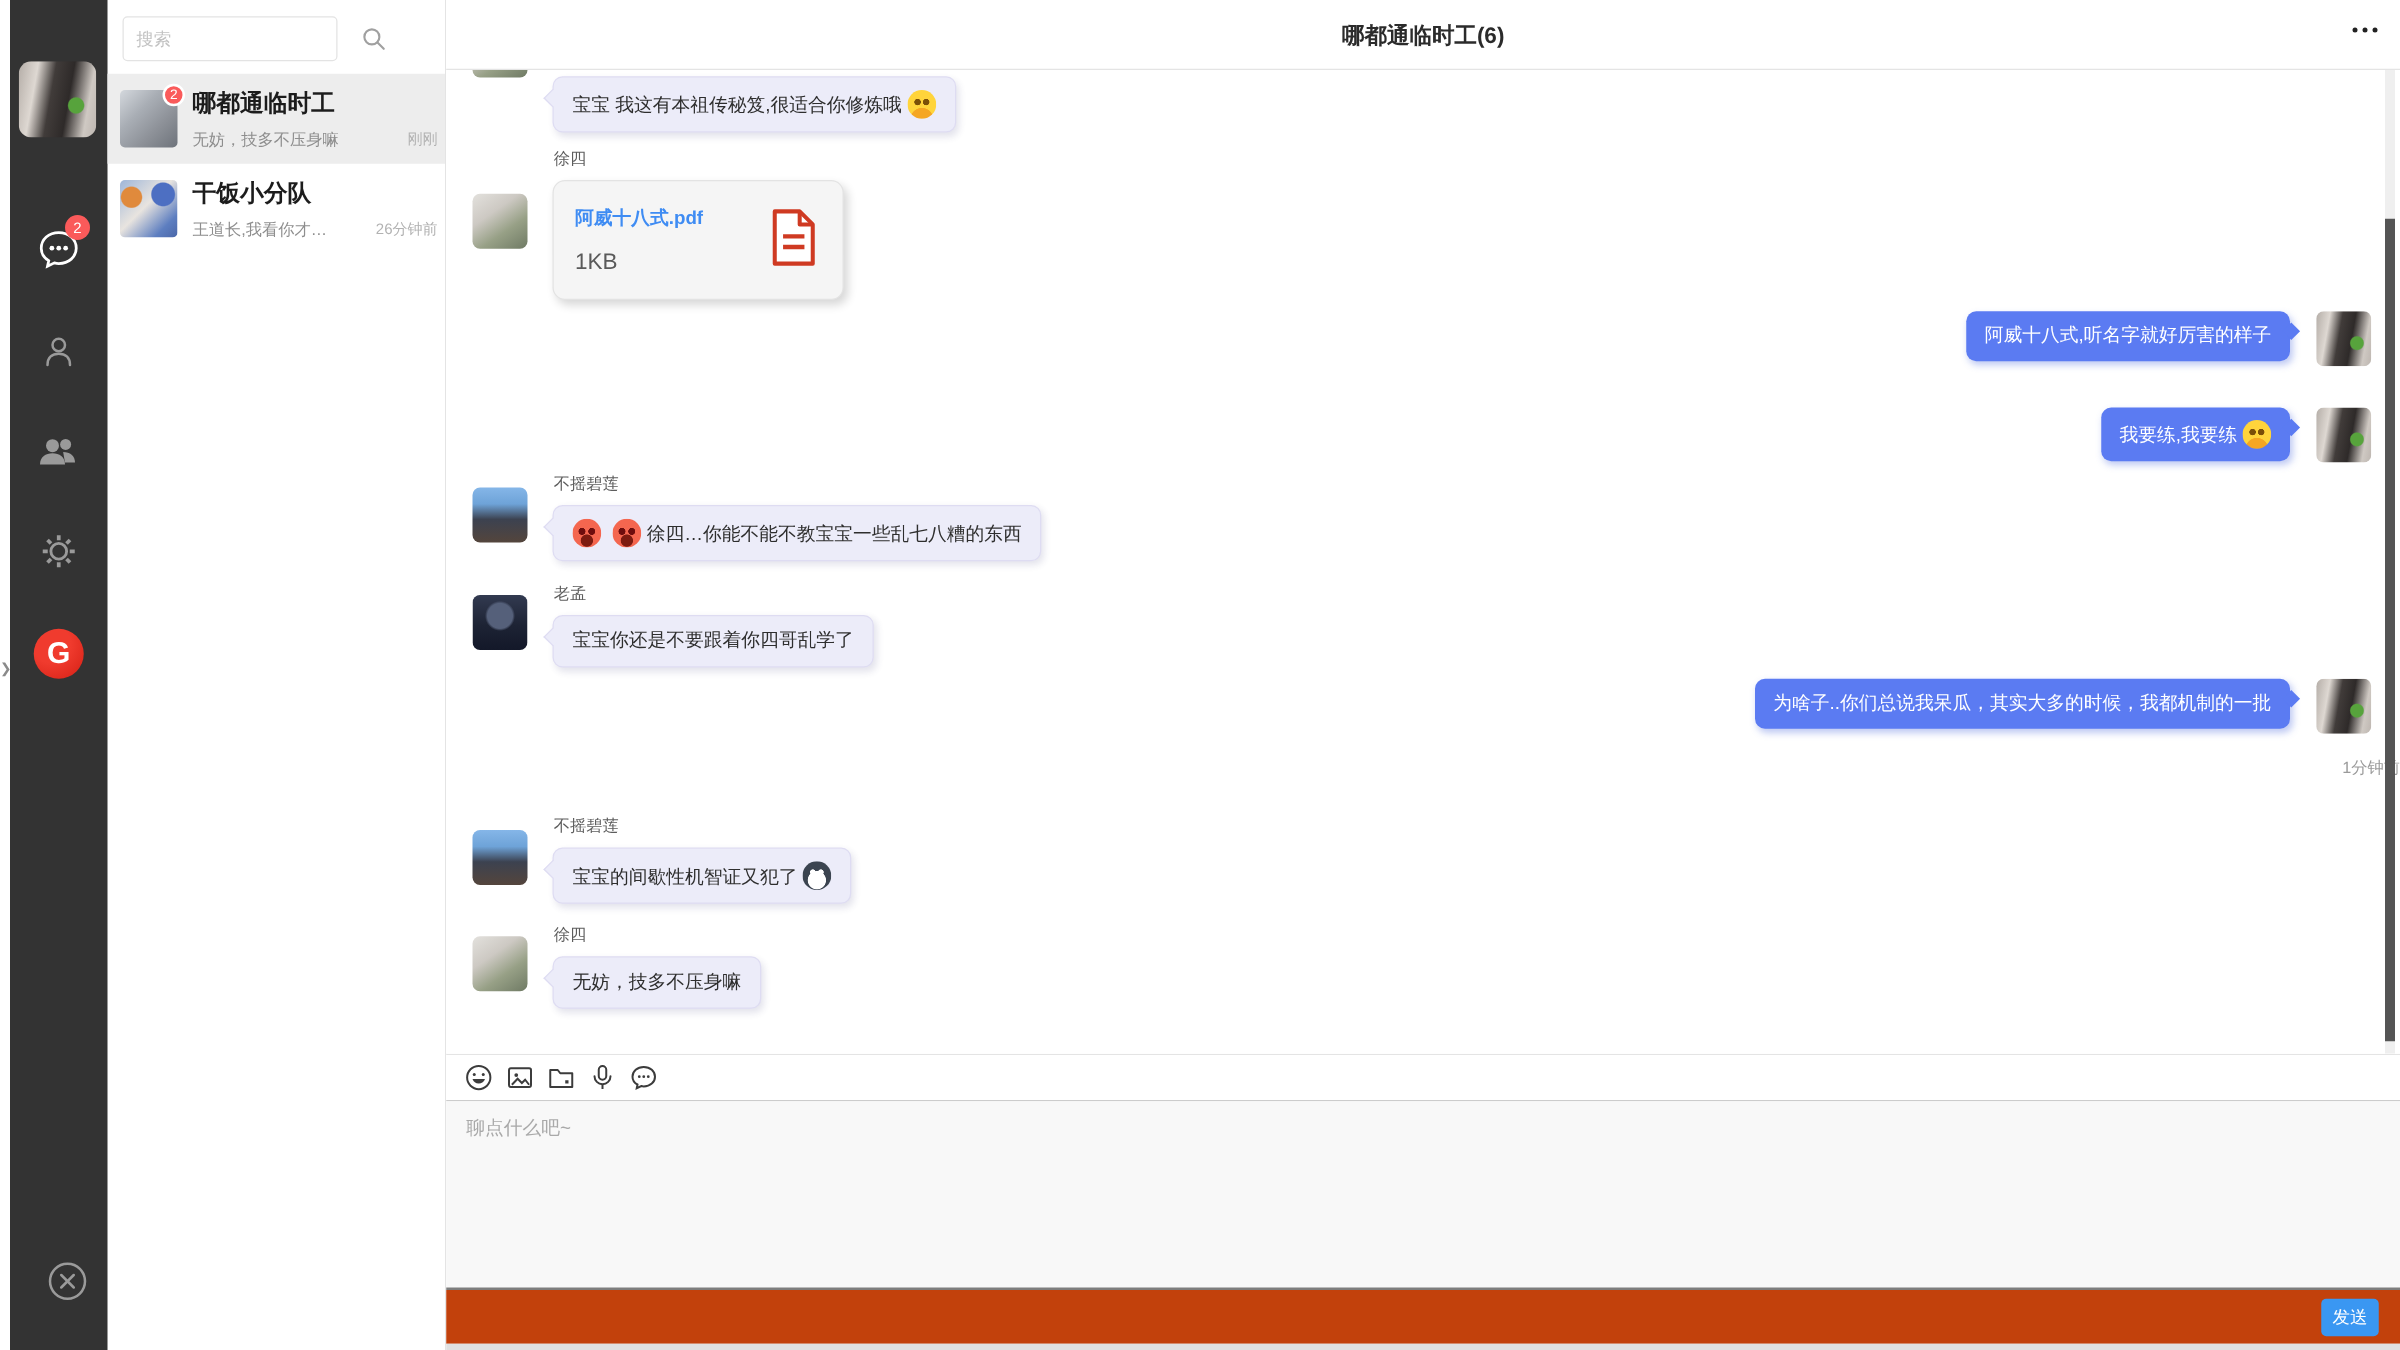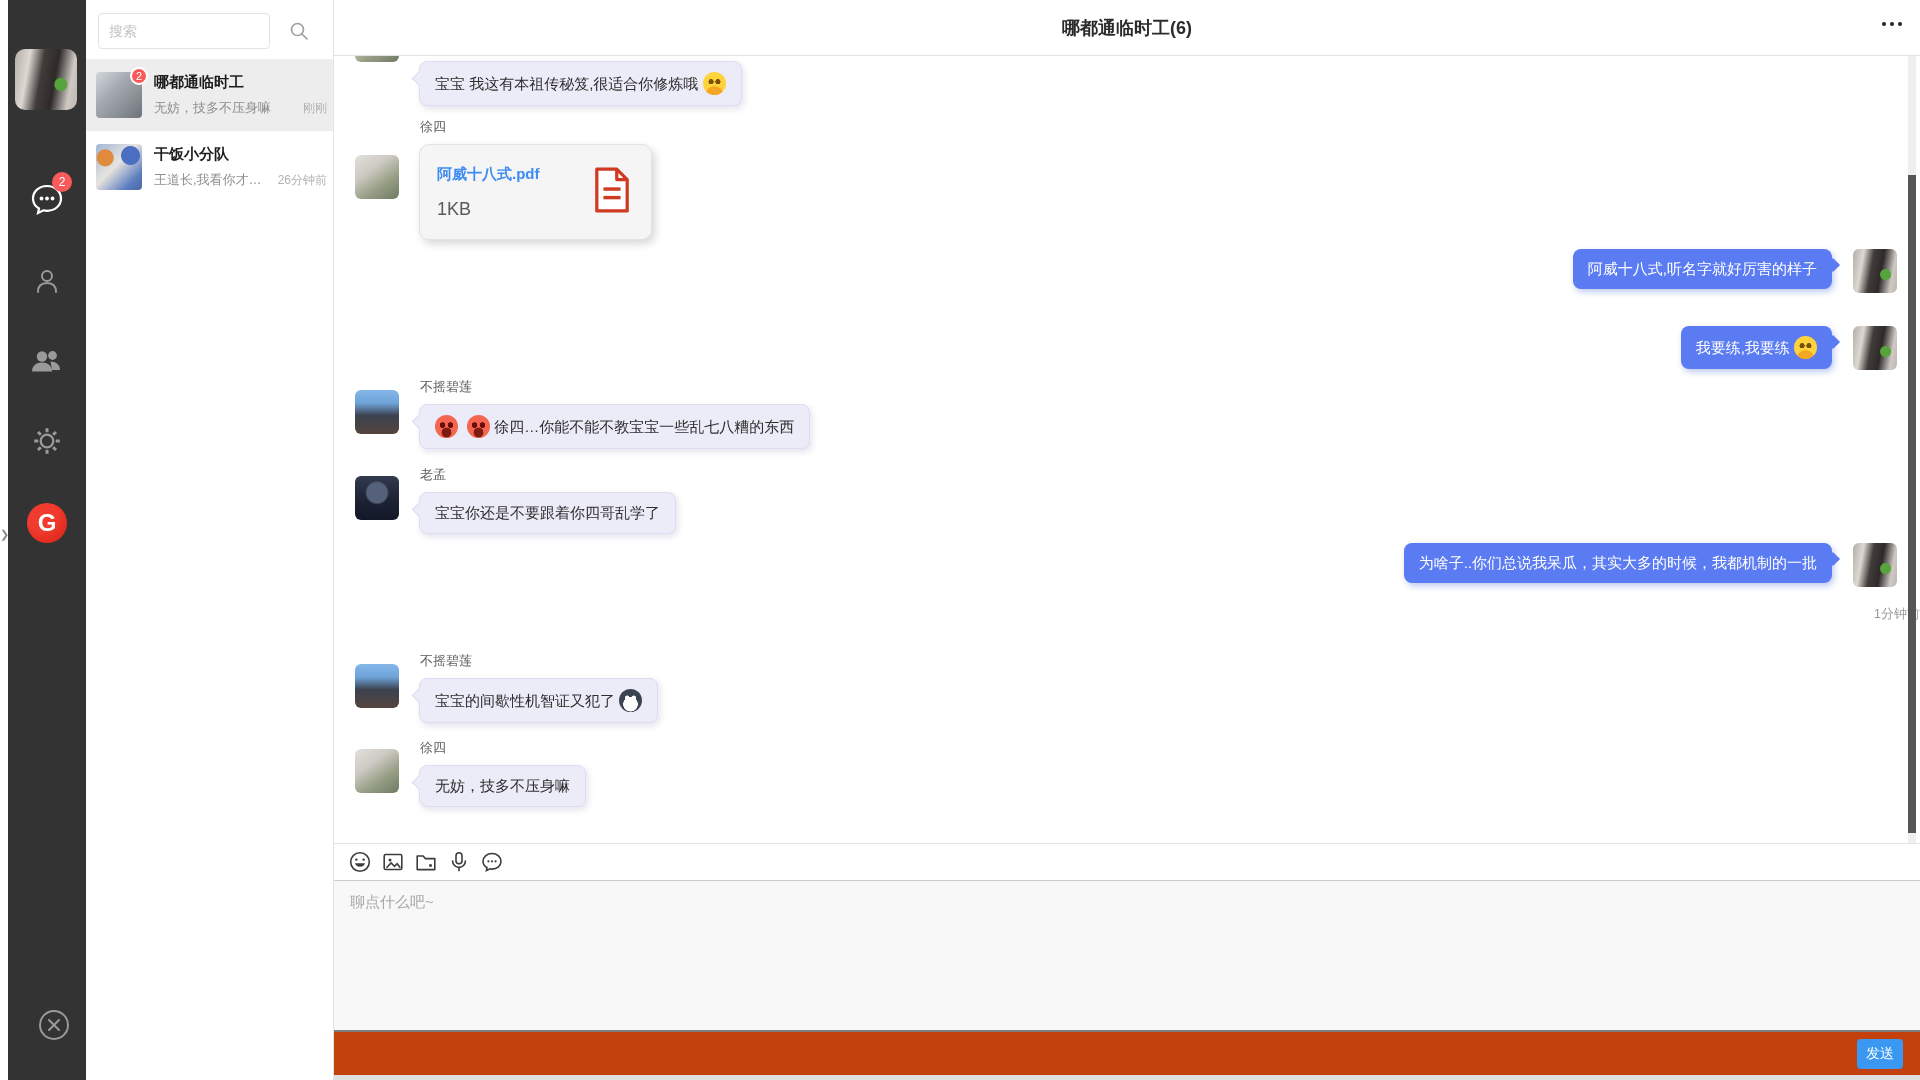--- a/index.html
+++ b/index.html
@@ -21,38 +21,38 @@
   .side-btn { position:absolute; left:0; width:78px; display:flex; justify-content:center; cursor:pointer; }
   .pos-chat { top:183px; } .pos-contacts { top:266px; } .pos-group { top:347px; } .pos-gear { top:426px; }
   .side-badge { position:absolute; left:44px; top:172px; min-width:20px; height:20px; border-radius:10px;
     background:#fa5a5a; color:#fff; font-size:12px; line-height:20px; text-align:center; padding:0 2px; }
   .logo { position:absolute; left:19px; top:503px; width:40px; height:40px; border-radius:50%;
     background:radial-gradient(circle at 35% 30%, #f03b2e 0 40%, #d51f14 100%);
     color:#fff; font-weight:bold; font-size:24px; line-height:40px; text-align:center; }
   .close-btn { position:absolute; left:29px; top:1008px; width:34px; height:34px; cursor:pointer; }
 
   
-  .chatpanel { width:248px; background:#fff; border-right:1px solid #e4e4e4; flex:none; display:flex; flex-direction:column; }
+  .chatpanel { width:271px; background:#fff; border-right:1px solid #e4e4e4; flex:none; display:flex; flex-direction:column; }
   .search-row { display:flex; align-items:center; padding:13px 8px 10px 12px; }
   .search-input { width:172px; height:36px; border:1px solid #e3e3e3; border-radius:4px; padding:0 10px;
     font-size:14px; color:#333; outline:none; font-family:inherit; }
   .search-input::placeholder { color:#c2c2c2; }
   .search-btn { margin-left:18px; background:none; border:none; cursor:pointer; padding:0; line-height:0; }
   .conv { height:72px; display:flex; align-items:center; padding:0 6px 0 10px; position:relative; cursor:pointer; }
   .conv.active { background:#ededed; }
   .conv-avatar { width:46px; height:46px; border-radius:4px; flex:none; }
   .cav1 { background:linear-gradient(135deg,#d4d8dd 0%,#a9aeb5 35%,#8e9299 65%,#6e737b 100%); }
   .cav2 { background:
       radial-gradient(circle at 20% 30%, #e08a3c 0 8px, rgba(0,0,0,0) 9px),
       radial-gradient(circle at 75% 25%, #4d6fc2 0 9px, rgba(0,0,0,0) 10px),
       linear-gradient(135deg,#9fb6d8 0%,#e8e4df 45%,#5d7ec0 80%,#4a66a8 100%); }
   .conv-badge { position:absolute; left:44px; top:8px; min-width:18px; height:18px; border-radius:9px;
     background:#fa5a5a; border:2px solid #fff; color:#fff; font-size:11px; line-height:14px; text-align:center; padding:0 2px; }
   .conv-info { flex:1; margin-left:12px; min-width:0; }
-  .conv-name { font-size:15px; font-weight:bold; color:#1c1c1c; margin-bottom:7px; }
+  .conv-name { font-size:19px; font-weight:bold; color:#1c1c1c; margin-bottom:7px; }
   .conv-row2 { display:flex; align-items:center; }
   .conv-preview { flex:1; font-size:13px; color:#8e8e8e; white-space:nowrap; overflow:hidden; text-overflow:ellipsis; }
   .conv-time { font-size:12px; color:#b2b2b2; margin-left:6px; flex:none; }
 
   
   .main { flex:1; display:flex; flex-direction:column; background:#fff; min-width:0; }
   .chat-header { height:56px; flex:none; border-bottom:1px solid #e4e4e4; position:relative;
     display:flex; align-items:center; justify-content:center; background:#fff; }
   .chat-title { font-size:18px; font-weight:bold; color:#2b2b2b; }
   .more-btn { position:absolute; right:18px; top:22px; display:flex; gap:4px; cursor:pointer; }

